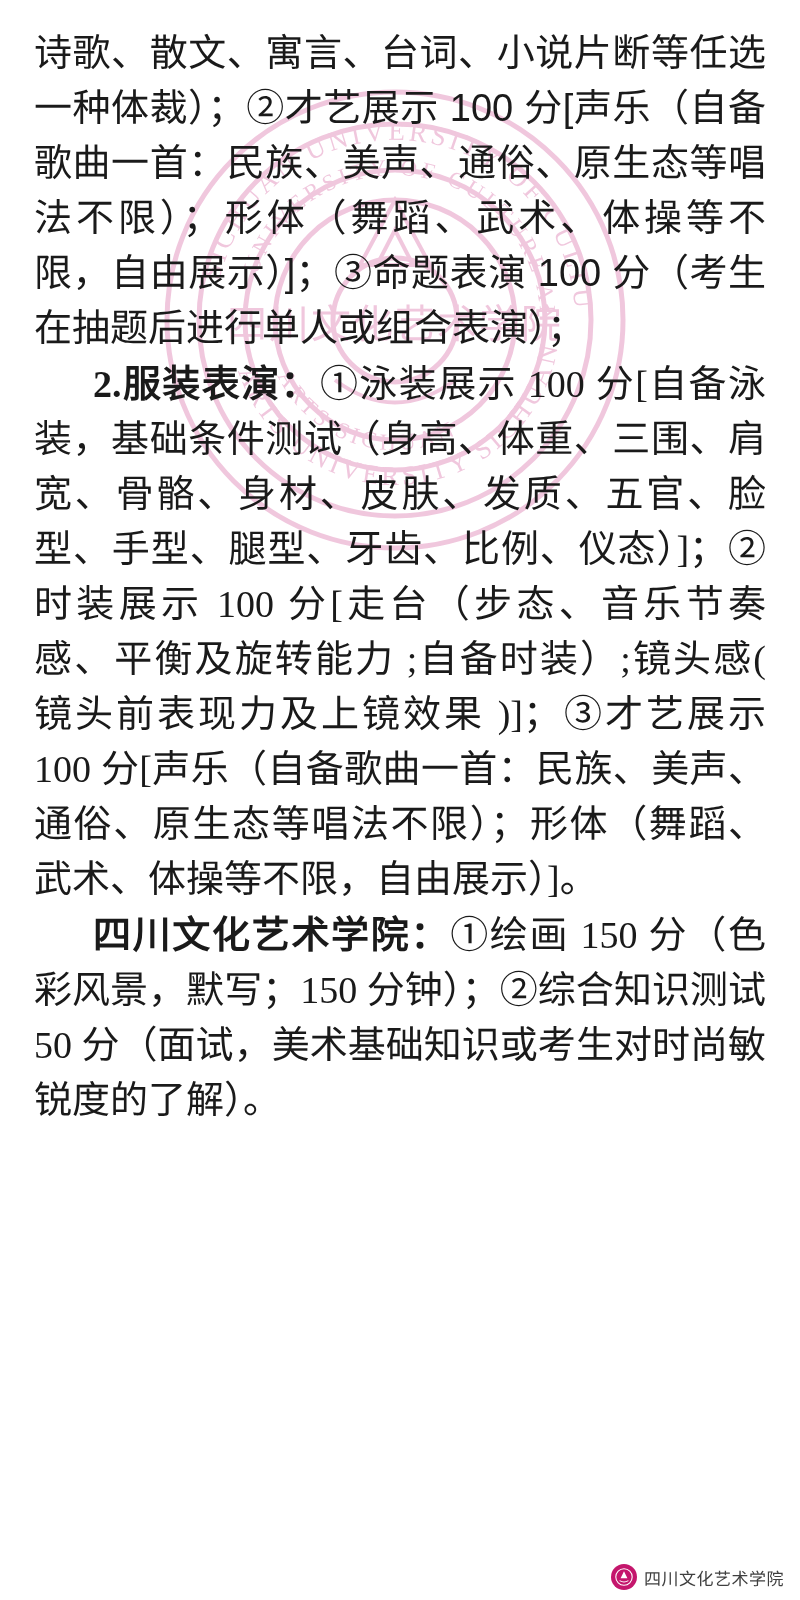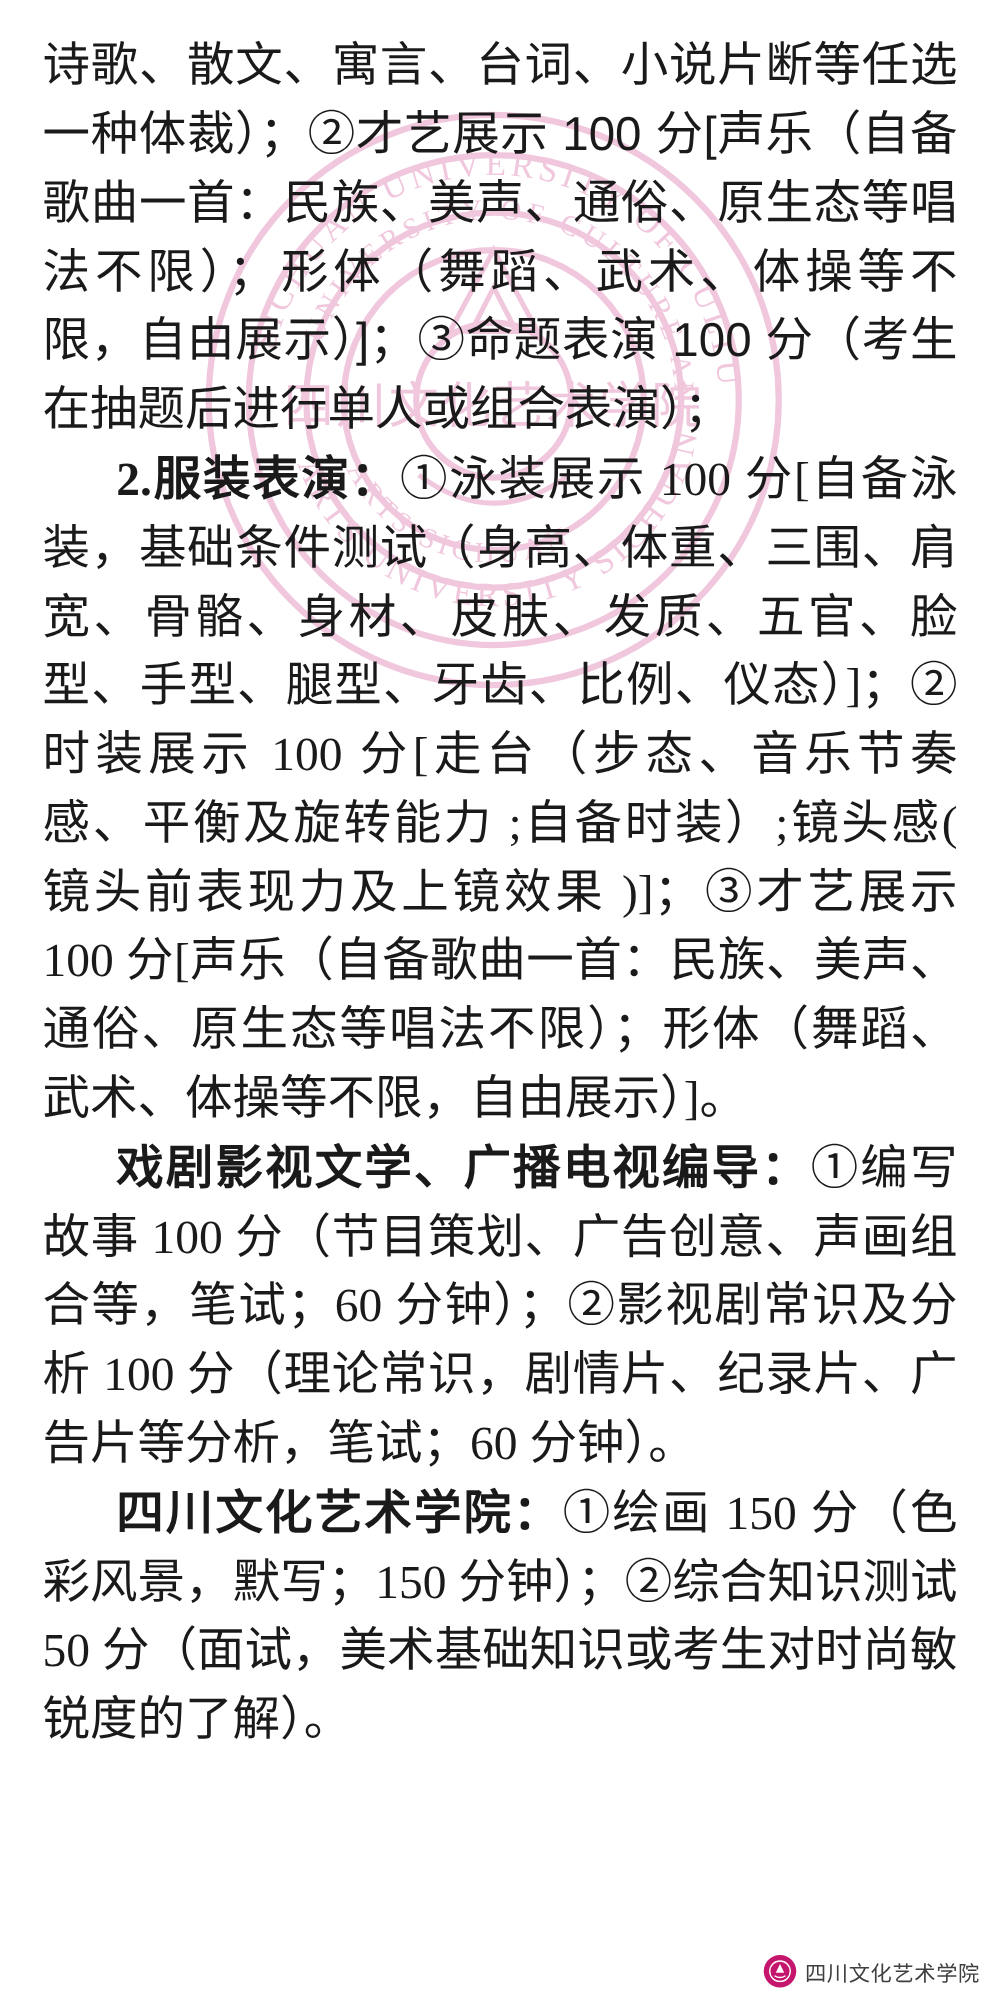--- a/index.html
+++ b/index.html
@@ -127,21 +127,20 @@
         <path d="M 240,120 L 205,185 L 275,185 Z"></path>
         <path d="M 240,150 L 222,185 L 258,185 Z"></path>
         <path d="M 180,300 Q 240,345 300,300"></path>
       </g>
     </svg>
   </div>
 
   <div id="content">
     <p class="para">诗歌、散文、寓言、台词、小说片断等任选一种体裁）；②才艺展示 100 分[声乐（自备歌曲一首：民族、美声、通俗、原生态等唱法不限）；形体（舞蹈、武术、体操等不限，自由展示）]；③命题表演 100 分（考生在抽题后进行单人或组合表演）；</p>
     <p class="para indent"><b>2.服装表演：</b>①泳装展示 100 分[自备泳装，基础条件测试（身高、体重、三围、肩宽、骨骼、身材、皮肤、发质、五官、脸型、手型、腿型、牙齿、比例、仪态）]；②时装展示 100 分[走台（步态、音乐节奏感、平衡及旋转能力 ;自备时装）;镜头感( 镜头前表现力及上镜效果 )]；③才艺展示 100 分[声乐（自备歌曲一首：民族、美声、通俗、原生态等唱法不限）；形体（舞蹈、武术、体操等不限，自由展示）]。</p>
-    <p class="para indent"><b>戏剧影视文学、广播电视编导：</b>①编写故事 100 分（节目策划、广告创意、声画组合等，笔试；60 分钟）；②影视剧常识及分析 100 分（理论常识，剧情片、纪录片、广告片等分析，笔试；60 分钟）。</p>
     <p class="para indent"><b>四川文化艺术学院：</b>①绘画 150 分（色彩风景，默写；150 分钟）；②综合知识测试 50 分（面试，美术基础知识或考生对时尚敏锐度的了解）。</p>
   </div>
 
   <div id="footer-badge">
     <span class="badge-logo">
       <svg width="18" height="18" viewBox="0 0 18 18" xmlns="http://www.w3.org/2000/svg">
         <circle cx="9" cy="9" r="8.2" fill="none" stroke="#ffffff" stroke-width="1.1"></circle>
         <path d="M9 3.2 L5.6 10.2 L12.4 10.2 Z" fill="#ffffff"></path>
         <path d="M4.6 12.6 Q9 15.4 13.4 12.6" fill="none" stroke="#ffffff" stroke-width="1.1"></path>
       </svg>

